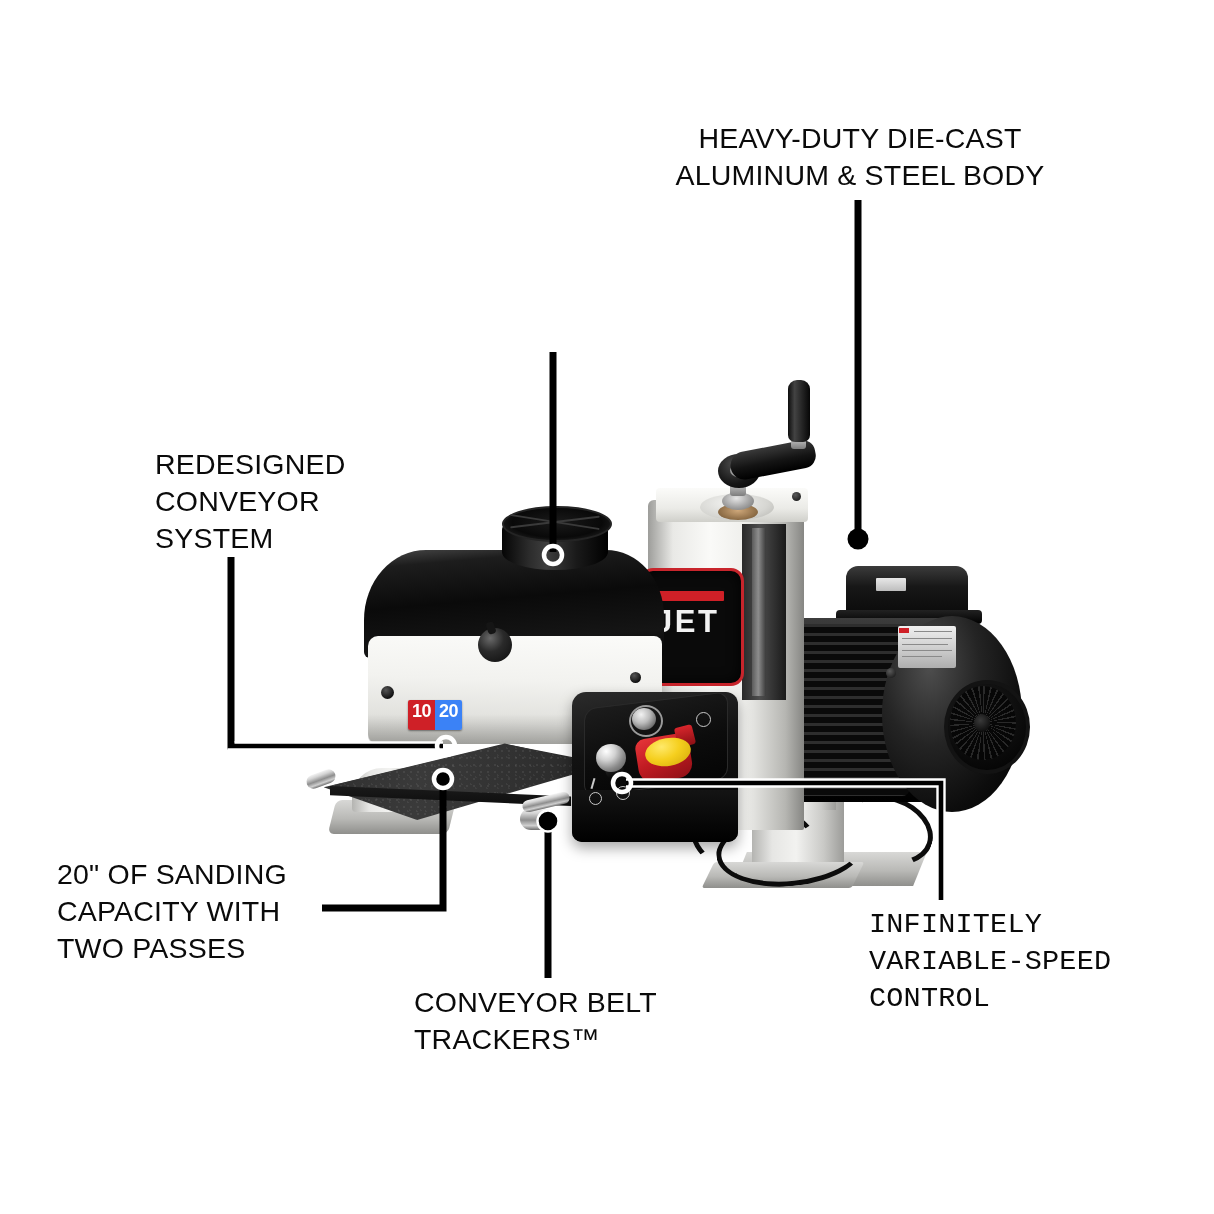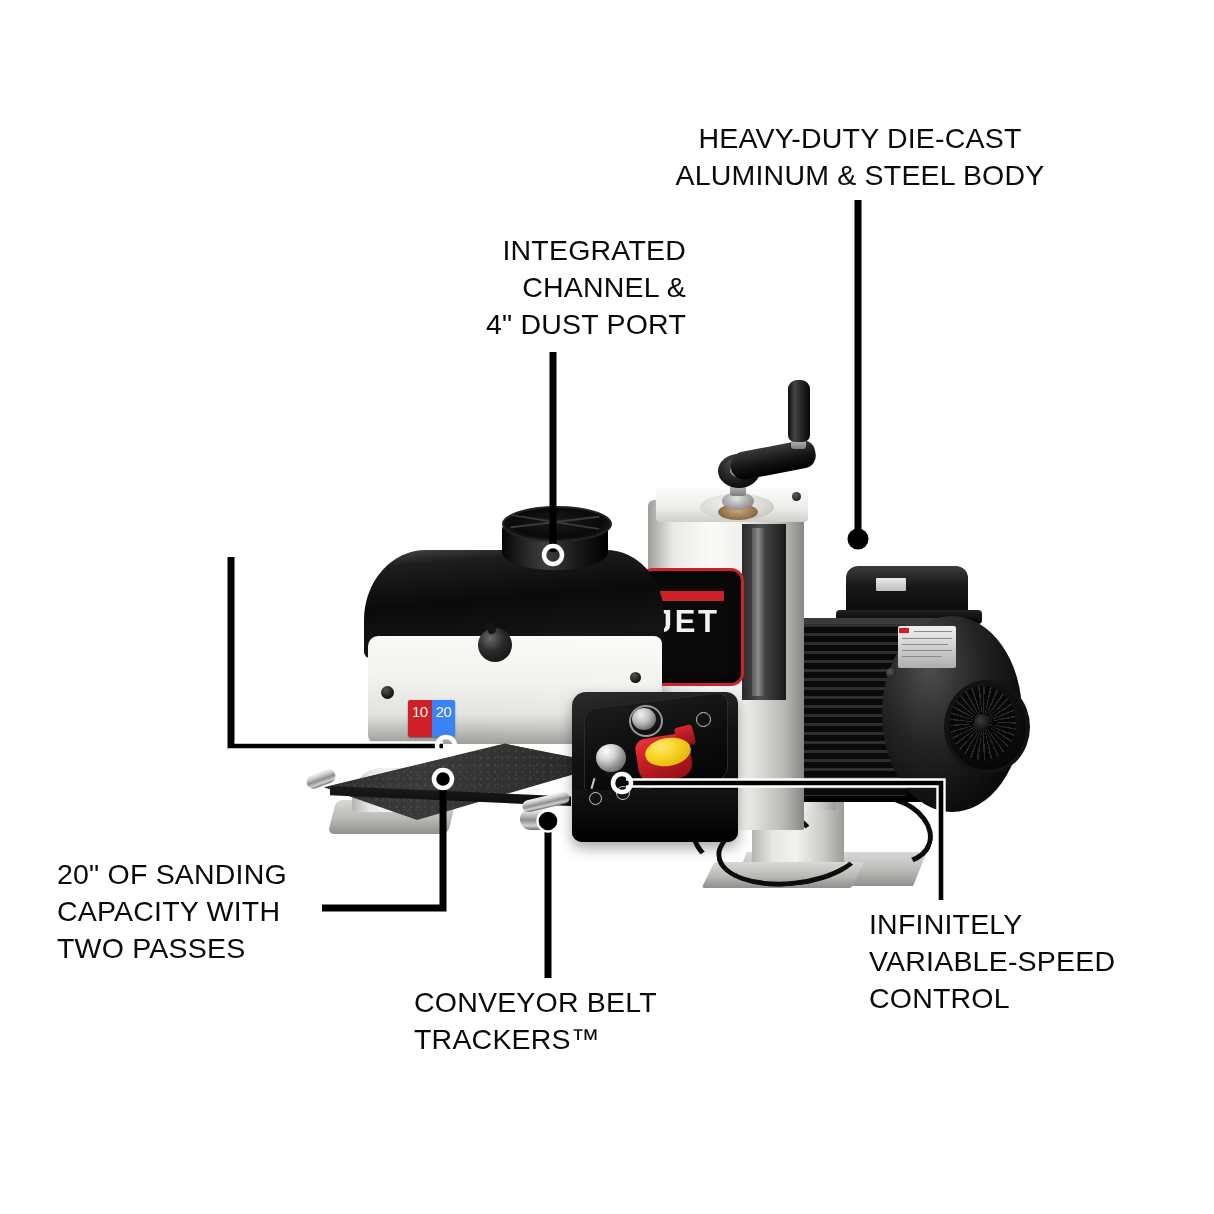--- a/index.html
+++ b/index.html
@@ -47,21 +47,21 @@
   }
   #hood-white-shadow{background:linear-gradient(180deg,rgba(0,0,0,0) 0%,rgba(0,0,0,.22) 100%);border-radius:0 0 8px 8px;}
   #hood-knob{background:radial-gradient(circle at 36% 30%,#6a6a6a 0%,#2a2a2a 42%,#0c0c0c 100%);border-radius:50%;}
   #hood-knob-tab{background:#151515;border-radius:3px;}
   #hood-screw{background:radial-gradient(circle at 38% 32%,#555 0%,#111 70%);border-radius:50%;}
 
   
   #badge{display:flex;border-radius:2px;overflow:hidden;box-shadow:0 1px 2px rgba(0,0,0,.45);}
   #badge .b10{background:#cf2027;color:#fff;}
   #badge .b20{background:#3b82f6;color:#fff;}
-  #badge span{font-size:15px;font-weight:400;line-height:21px;padding:1px 4px 15px 4px;letter-spacing:-.5px;
+  #badge span{font-size:18px;font-weight:700;line-height:21px;padding:1px 4px 8px 4px;letter-spacing:-.5px;
               font-family:"Liberation Sans",sans-serif;}
 
   
   #dust-port{background:linear-gradient(90deg,#050505 0%,#2c2c2c 26%,#3e3e3e 42%,#1a1a1a 70%,#000 100%);
              border-radius:50%/18px;}
   #dust-port-top{background:radial-gradient(ellipse at 50% 45%,#1a1a1a 0%,#090909 60%,#303030 100%);
              border-radius:50%;border:2px solid #242424;}
   .dp-bar{background:#3a3a3a;height:2px;border-radius:1px;}
 
   
@@ -272,29 +272,29 @@
       <circle cx="553" cy="555" r="9" fill="none" stroke="#ffffff" stroke-width="4.5"></circle>
       <circle cx="446" cy="746" r="9" fill="none" stroke="#ffffff" stroke-width="4.5"></circle>
       <circle cx="443" cy="779" r="9" fill="#000000" stroke="#ffffff" stroke-width="4.5"></circle>
       <circle cx="622" cy="783" r="9" fill="none" stroke="#ffffff" stroke-width="4.5"></circle>
     </g>
   </svg>
 
   <div class="callout ca-center" style="left:636px;top:120px;width:448px;">HEAVY-DUTY DIE-CAST
 ALUMINUM &amp; STEEL BODY</div>
 
-  <div class="callout ca-right" style="left:404px;top:232px;width:282px;">INTEGRATED
-CHANNEL &amp;
-4" DUST PORT</div>
-
+
+  <div class="callout ca-left" style="left:155px;top:446px;width:260px;">REDESIGNED
+CONVEYOR
+SYSTEM</div>
 
   <div class="callout ca-left" style="left:57px;top:856px;width:290px;">20" OF SANDING
 CAPACITY WITH
 TWO PASSES</div>
 
   <div class="callout ca-left" style="left:414px;top:984px;width:310px;">CONVEYOR BELT
 TRACKERS™</div>
 
-  <div class="callout ca-left" style="left:869px;top:906px;width:300px;">INFINITELY
+  <div class="callout ca-left" style="left:869px;top:906px;width:300px;font-family:Liberation Mono, monospace;">INFINITELY
 VARIABLE-SPEED
 CONTROL</div>
 
 </div>
 
 </body></html>

